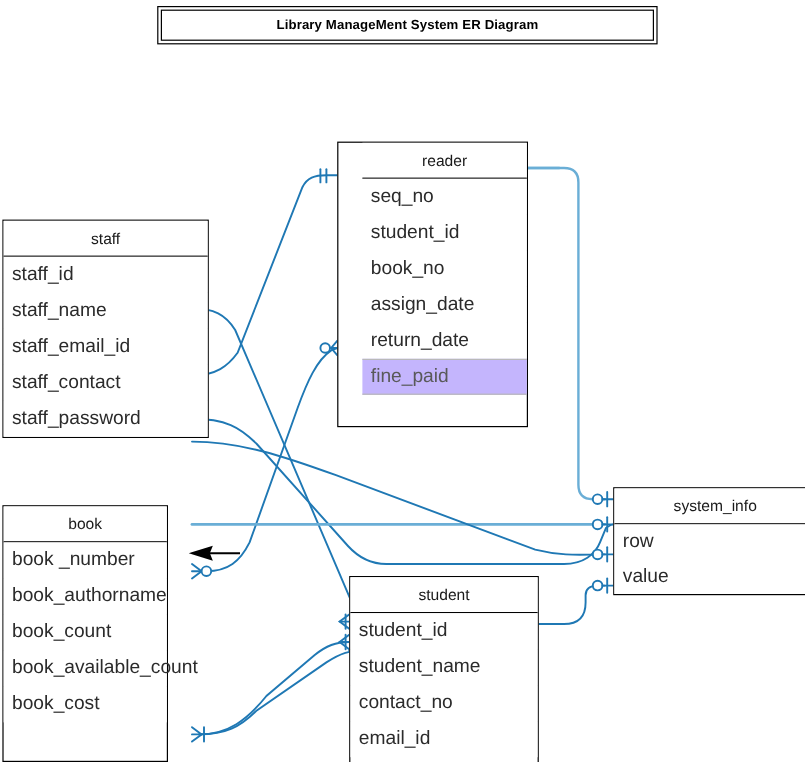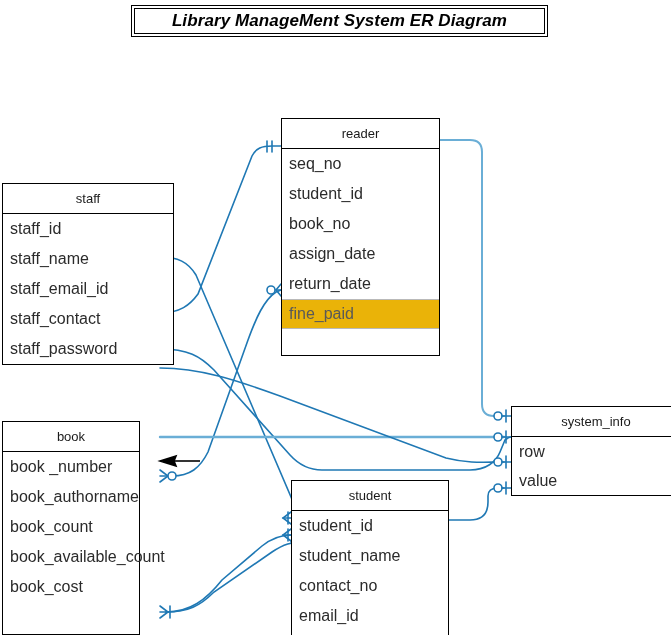--- a/index.html
+++ b/index.html
@@ -22,21 +22,21 @@
     box-sizing:border-box;
     padding:2px;
   }
   .title-banner .inner{
     width:100%;height:100%;
     border:1px solid #000;
     box-sizing:border-box;
     display:flex;align-items:center;justify-content:center;
   }
   .title-text{
-    font-size:17px;font-weight:bold;color:#000;letter-spacing:.1px;font-style:italic;
+    font-size:11px;font-weight:bold;color:#000;letter-spacing:.1px;
   }
 
   
   .entity{
     position:absolute;
     border:1px solid #000;
     background:#ffffff;
     box-sizing:border-box;
     z-index:5;
   }
@@ -50,30 +50,30 @@
   }
   .entity .ent-rows{box-sizing:border-box;}
   .entity .ent-row{
     display:flex;align-items:center;
     padding-left:7px;
     font-size:16px;color:#2b2b2b;
     box-sizing:border-box;
     background:#fff;
   }
   .entity .ent-row.hl{
-    background:#eab308;
+    background:#c4b5fd;
     border-top:1px solid #b9b9b9;
     border-bottom:1px solid #b9b9b9;
     color:#595959;
   }
 
   
   #ent-staff       {left:2px;  top:183px; width:172px; height:182px;}
   #ent-book        {left:2px;  top:421px; width:138px; height:214px;}
-  #ent-reader      {left:281px;top:118px; width:159px; height:238px;}
+  #ent-reader      {left:281px;top:118px; width:159px; height:238px;padding-left:20px;}
   #ent-student     {left:291px;top:480px; width:158px; height:198px;}
   #ent-system-info {left:511px;top:406px; width:170px; height:90px;}
 
   #ent-staff .ent-row   {height:30px;}
   #ent-book .ent-row    {height:30px;}
   #ent-reader .ent-row  {height:30px;}
   #ent-student .ent-row {height:30px;}
   #ent-system-info .ent-row{height:29px;}
 </style>
 </head>

